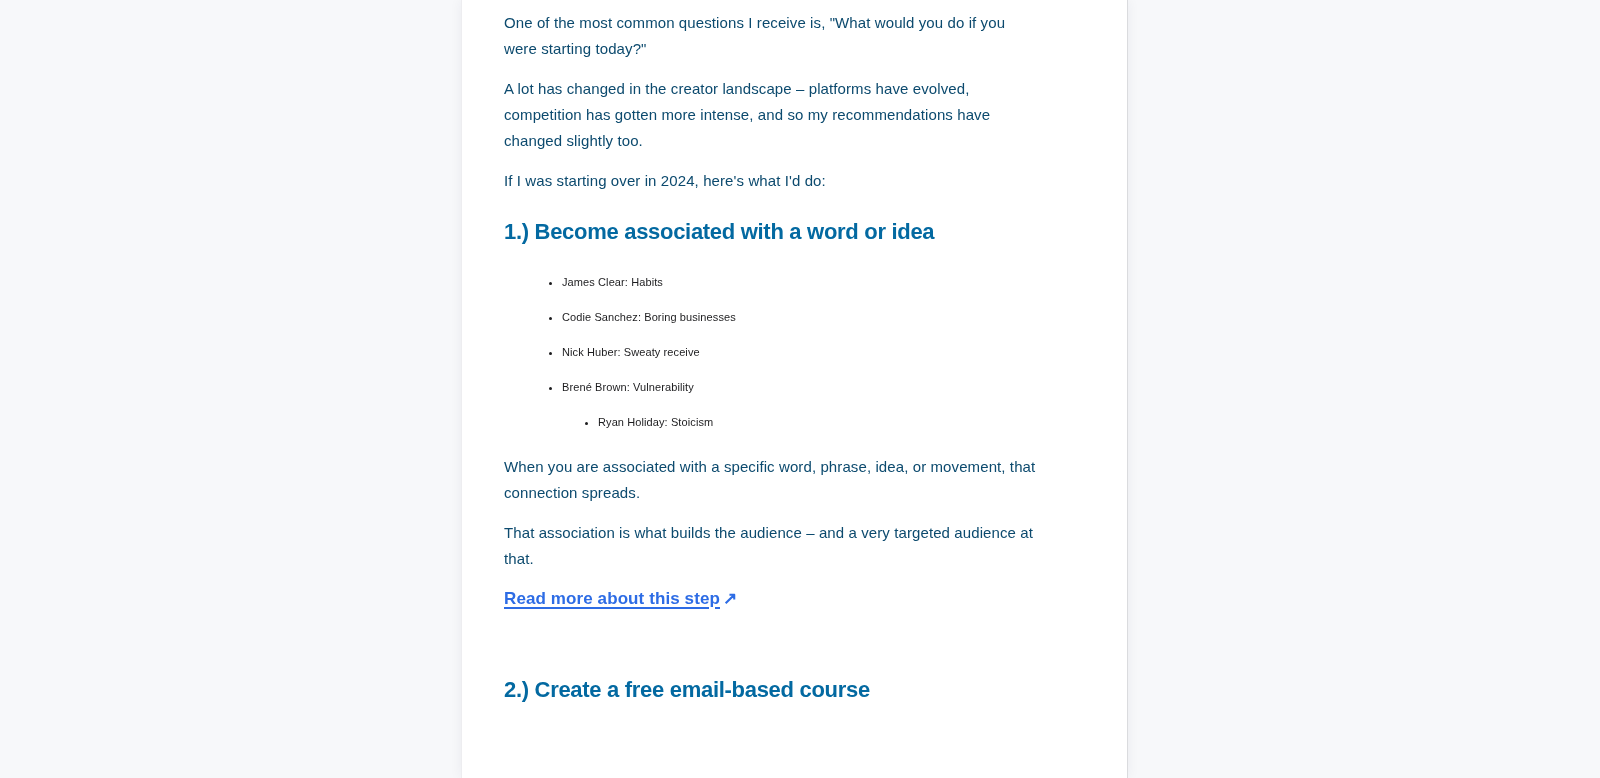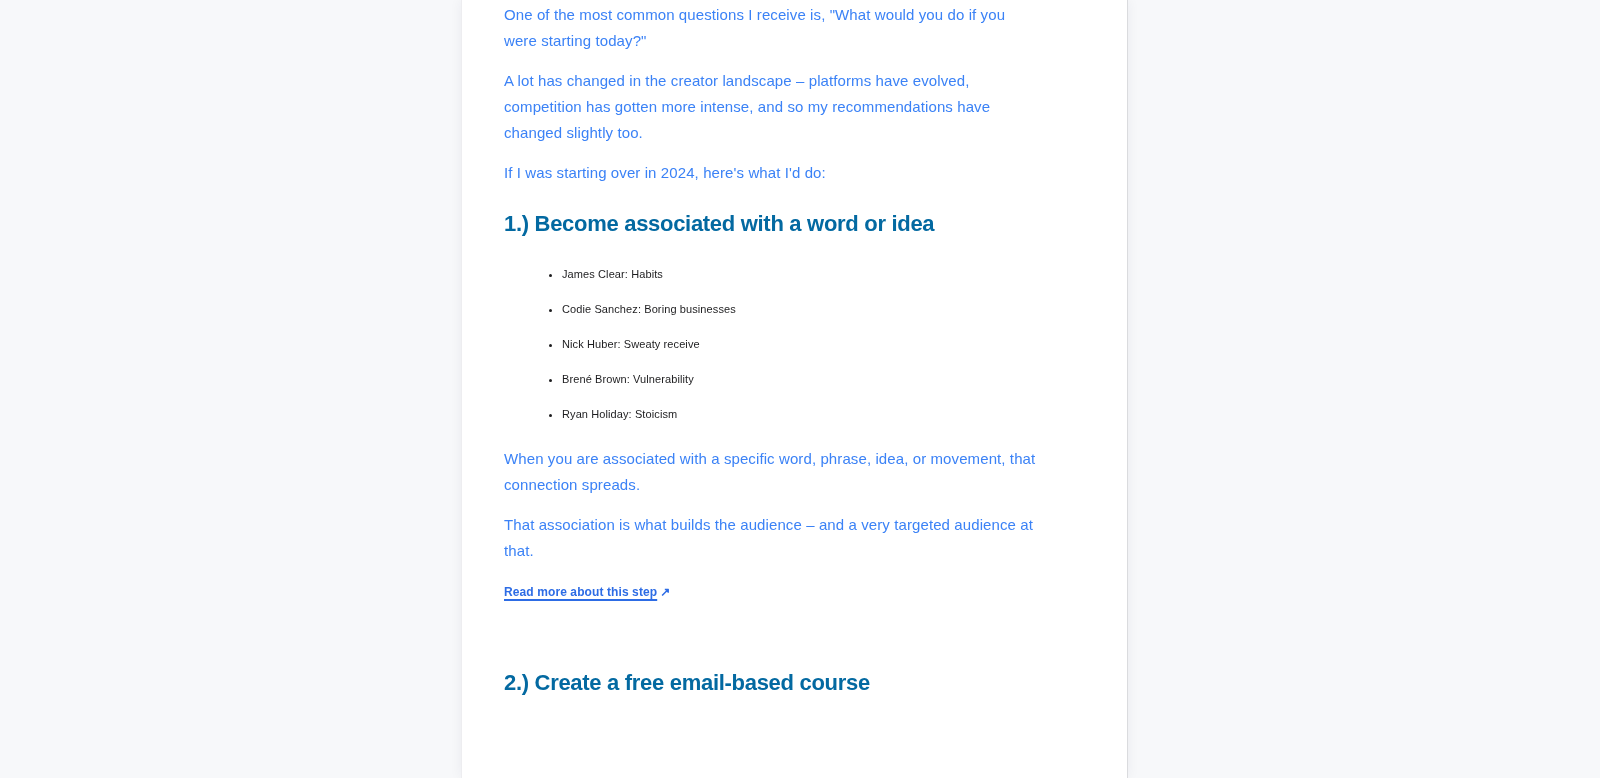--- a/index.html
+++ b/index.html
@@ -25,24 +25,24 @@
     width: 667px;
     height: 778px;
     background: #ffffff;
     box-sizing: border-box;
     padding: 2px 86px 0 42px;
     border-left: 1px solid #ededf0;
     border-right: 1px solid #dadbde;
     box-shadow: 0 0 12px rgba(25, 35, 60, 0.06);
   }
   .para {
-    margin: 0 0 14px;
+    margin: 8px 0 14px;
     font-size: 15px;
     line-height: 26px;
-    color: #3b82f6;
+    color: #0c4a6e;
     letter-spacing: 0.1px;
     max-width: 540px;
   }
   .heading {
     margin: 23px 0 22px;
     font-size: 22px;
     line-height: 30px;
     font-weight: 700;
     color: #0369a1;
     letter-spacing: -0.3px;
@@ -55,28 +55,28 @@
     padding: 0 0 0 58px;
     list-style: disc;
   }
   .example {
     font-size: 11px;
     line-height: 26px;
     margin-bottom: 9px;
     color: #1d1d1f;
     letter-spacing: 0.1px;
   }
-  .example:last-child { margin-bottom: 0; }
+  .example:last-child { margin-bottom: 0; margin-left: 36px; }
   .link-row {
     margin: 0;
     line-height: 26px;
   }
   .read-more {
     color: #2d6ce5;
-    font-size: 12px;
+    font-size: 17px;
     font-weight: 700;
     line-height: 26px;
     text-decoration: underline;
     text-decoration-thickness: 2px;
     text-underline-offset: 3px;
     letter-spacing: 0.1px;
     cursor: pointer;
   }
   .read-more .arrow {
     display: inline-block;

